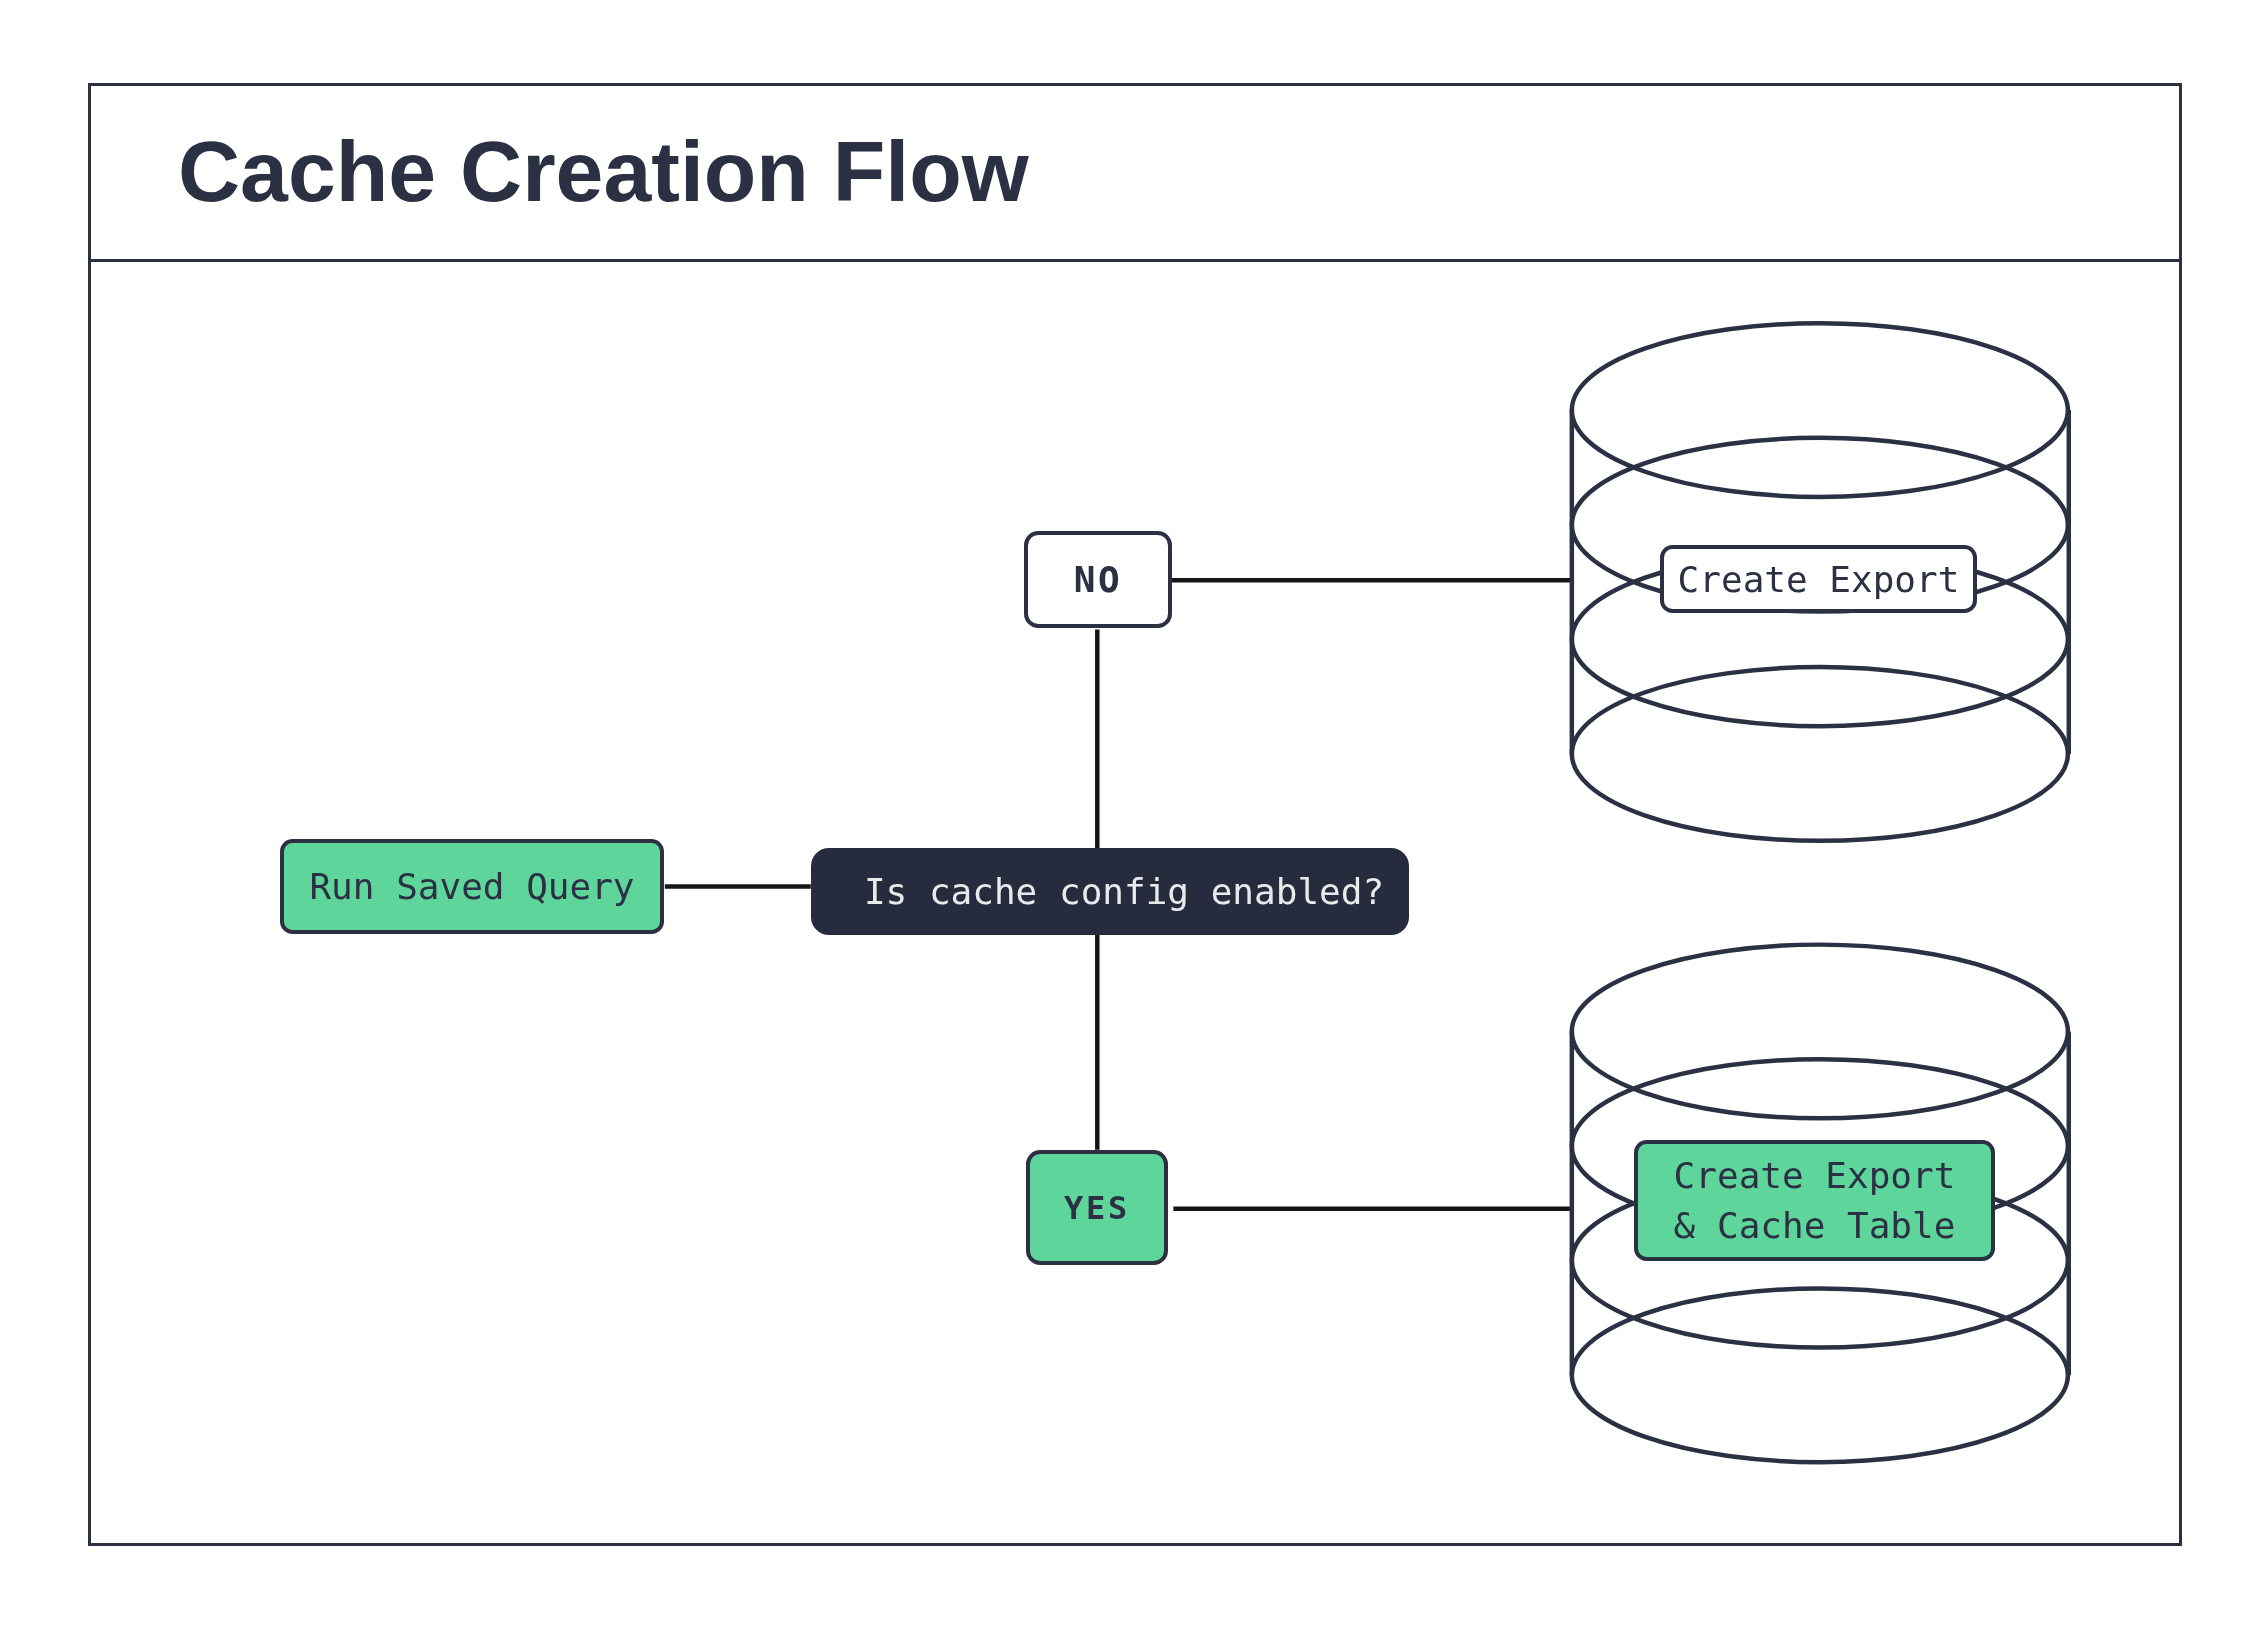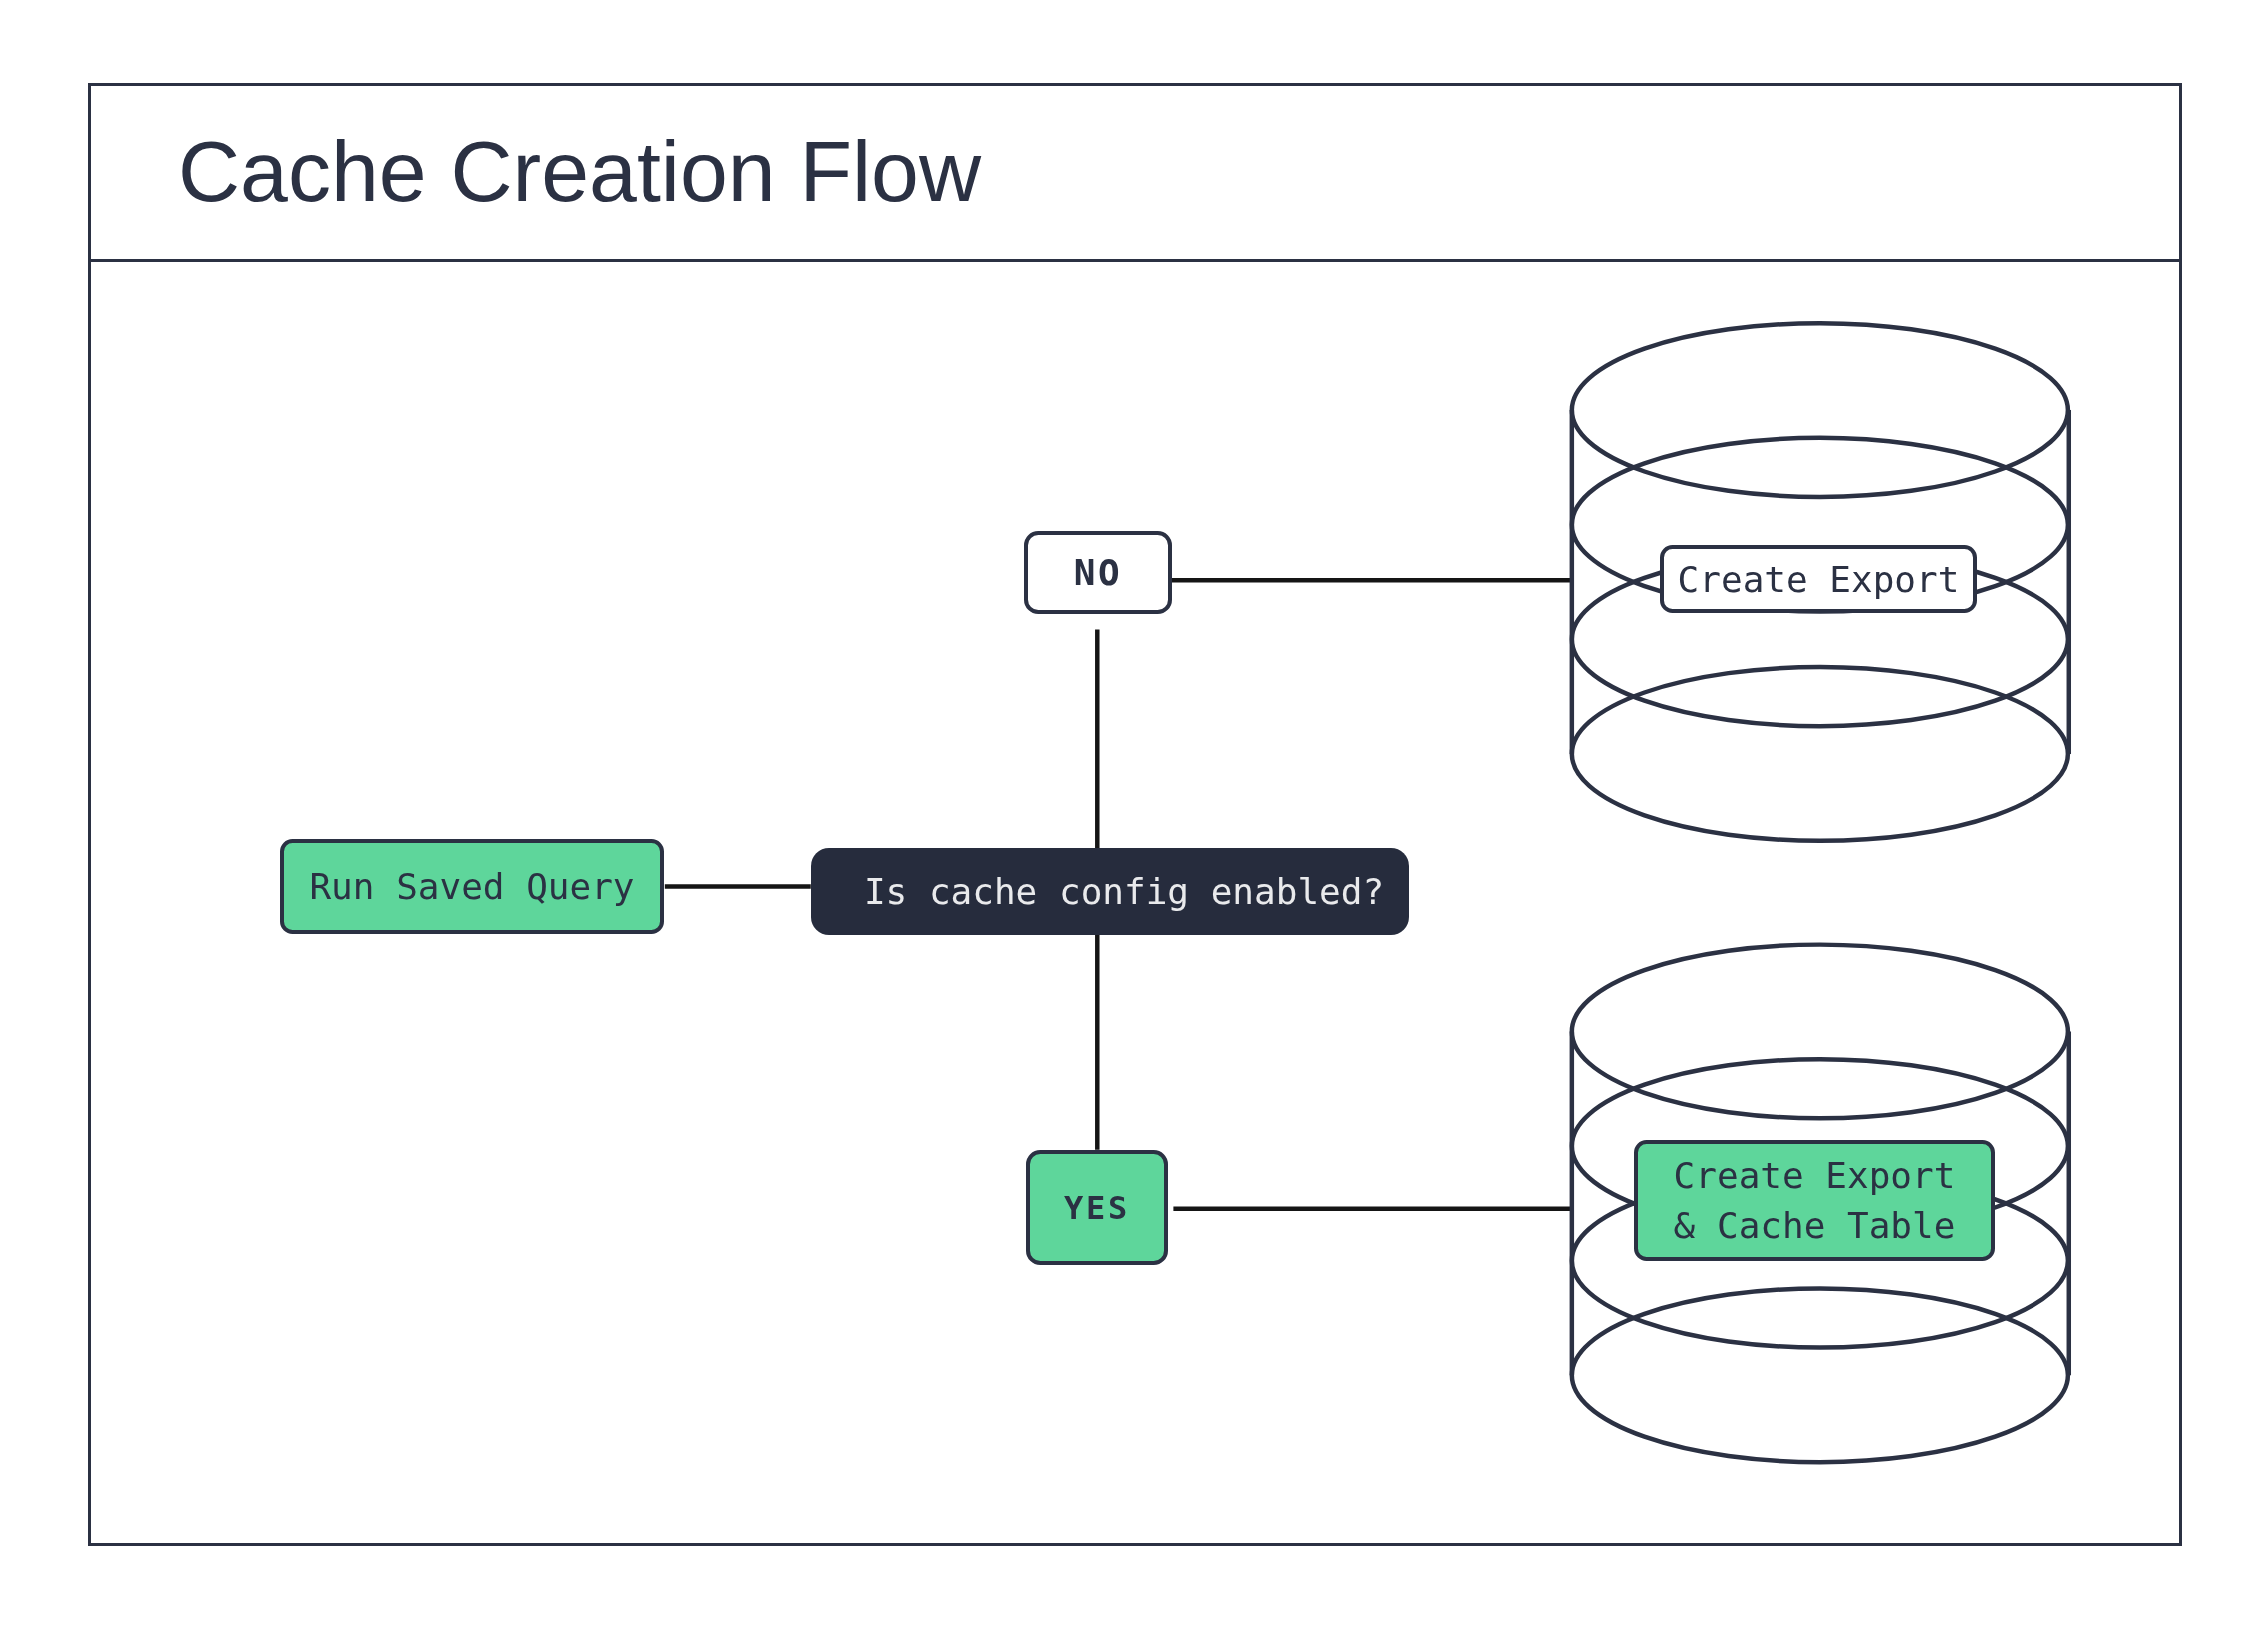--- a/index.html
+++ b/index.html
@@ -32,21 +32,21 @@
     width: 2094px;
     height: 179px;
     border-bottom: 3.6px solid #2b3143;
     box-sizing: border-box;
     display: flex;
     align-items: center;
   }
   .page-title {
     margin-left: 90px;
     font-size: 86px;
-    font-weight: 400;
+    font-weight: 700;
     color: #2b3143;
     letter-spacing: 0px;
     white-space: nowrap;
   }
   svg.layer {
     position: absolute;
     left: 0;
     top: 0;
     width: 2268px;
     height: 1626px;
@@ -70,21 +70,21 @@
   }
   .node.decision {
     left: 811px; top: 848px; width: 598px; height: 87px;
     background: #262c3d;
     border-radius: 18px;
     color: #e9eaec;
     font-size: 36px;
     padding-left: 28px;
   }
   .node.branch-no {
-    left: 1024px; top: 531px; width: 148px; height: 83px;
+    left: 1024px; top: 531px; width: 148px; height: 97px;
     background: #ffffff;
     border: 4.5px solid #2b3143;
     border-radius: 14.3px;
     font-size: 36px;
     font-weight: 700;
     letter-spacing: 2.7px;
   }
   .node.branch-yes {
     left: 1026px; top: 1150px; width: 142px; height: 115px;
     background: #5ed69b;

